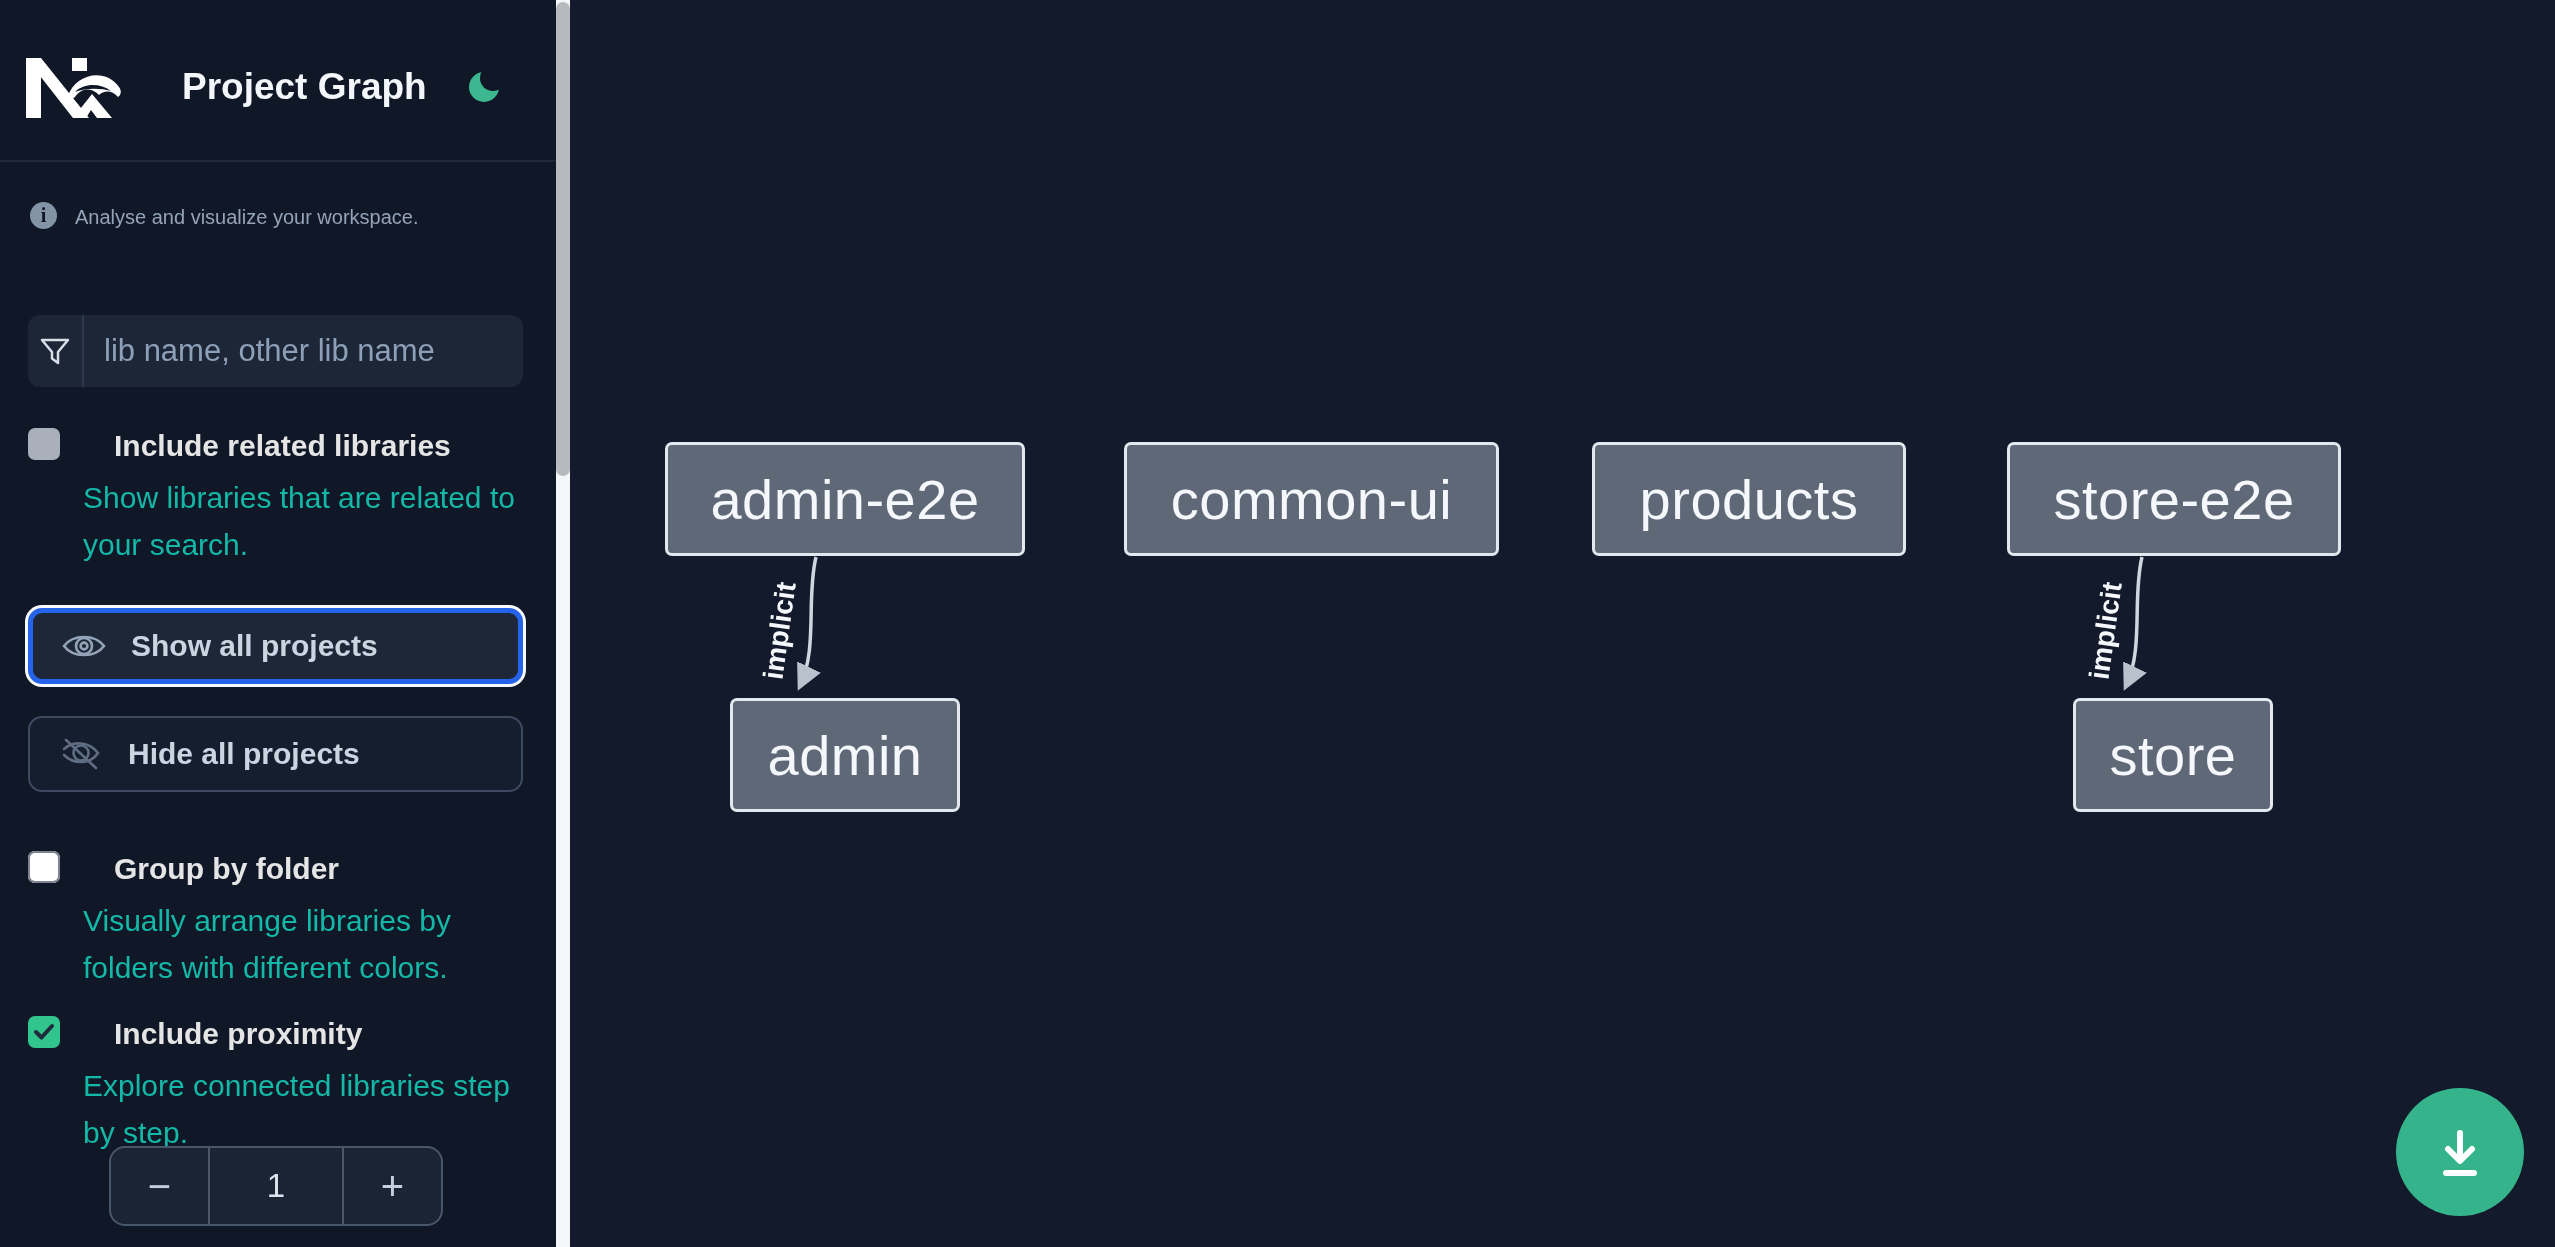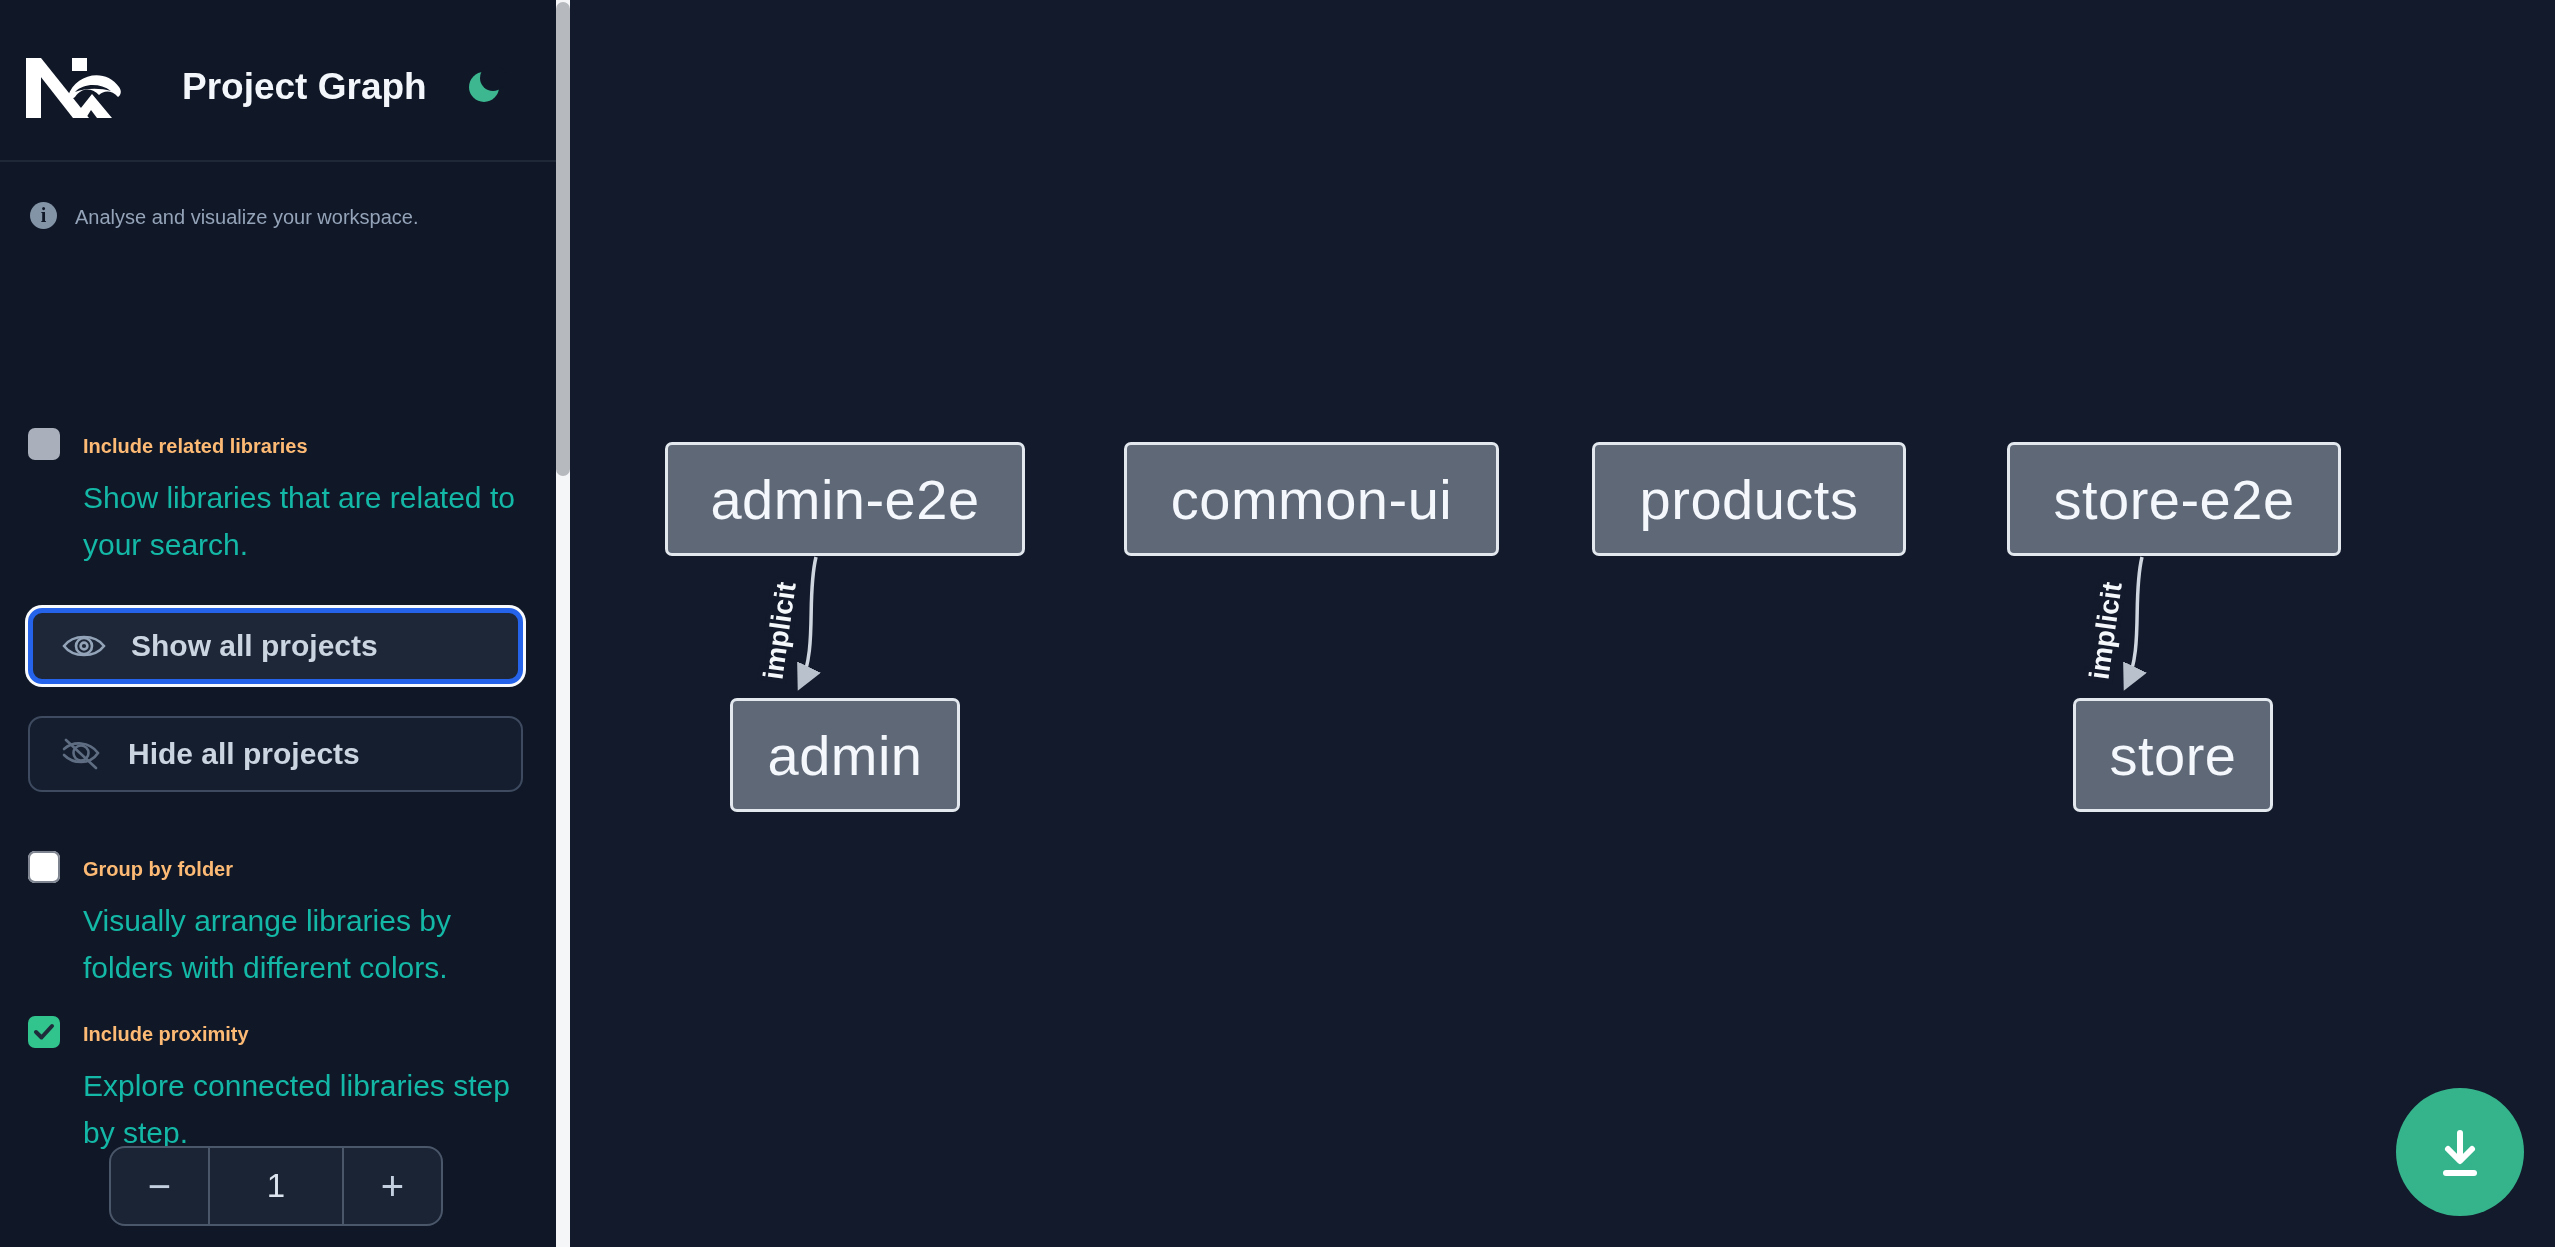--- a/index.html
+++ b/index.html
@@ -36,21 +36,21 @@
   .filter-box input { flex:1; background:transparent; border:none; outline:none; padding:0 20px;
                       font-size:31px; color:#dbe4f0; font-family:inherit; }
   .filter-box input::placeholder { color:#8da0b8; }
 
   .cb-row { position:absolute; left:28px; width:470px; cursor:pointer; }
   .cb-box { position:absolute; left:0; top:0; width:32px; height:32px; border-radius:7px; }
   .cb-muted { background:#a9afbb; }
   .cb-plain { background:#ffffff; box-shadow:0 0 0 2px #7e8591 inset; }
   .cb-green { background:#31c48d; }
   .cb-check { position:absolute; left:3px; top:3px; }
-  .cb-label { display:block; margin-left:55px; font-size:20px; font-weight:600; color:#fdba74; line-height:36px; }
+  .cb-label { display:block; margin-left:86px; font-size:30px; font-weight:600; color:#e5e5e5; line-height:36px; }
   .cb-desc  { display:block; margin-left:55px; margin-top:10px; width:452px;
               font-size:30px; color:#14b8a6; line-height:47px; }
 
   .sb-btn { position:absolute; left:28px; width:495px; height:76px; border-radius:14px;
             display:flex; align-items:center; gap:24px; padding-left:28px;
             font-family:inherit; font-size:30px; font-weight:600; color:#cbd5e1; cursor:pointer; }
   .btn-show { top:608px; background:#1d2737; border:5px solid #2563eb; box-shadow:0 0 0 3px #f8fafc; }
   .btn-hide { top:716px; background:#151e2e; border:2px solid #3d4a5f; }
 
   .stepper { position:absolute; left:109px; top:1146px; width:334px; height:80px;
@@ -127,20 +127,28 @@
           <circle cx="27" cy="12" r="13" fill="#101828"></circle>
         </svg>
       </button>
     </div>
 
     <div class="info-row">
       <span class="info-icon">i</span>
       <span class="info-text">Analyse and visualize your workspace.</span>
     </div>
 
+    <div class="filter-box">
+      <span class="filter-icon-cell">
+        <svg width="34" height="34" viewBox="0 0 34 34" fill="none" stroke="#d7dee8" stroke-width="2.5" stroke-linejoin="round">
+          <path d="M4 6 h26 l-10 12 v11 l-6 -4.5 v-6.5 z"></path>
+        </svg>
+      </span>
+      <input type="text" value="" placeholder="lib name, other lib name" style="">
+    </div>
 
     <label class="cb-row" style="top:428px;">
       <span class="cb-box cb-muted"></span>
       <span class="cb-label">Include related libraries</span>
       <span class="cb-desc">Show libraries that are related to your search.</span>
     </label>
 
     <button class="sb-btn btn-show">
       <svg width="46" height="32" viewBox="0 0 46 32" fill="none" stroke="#93a3b8" stroke-width="2.6">
         <path d="M3 16 C12 4 34 4 43 16 C34 28 12 28 3 16 z"></path>

